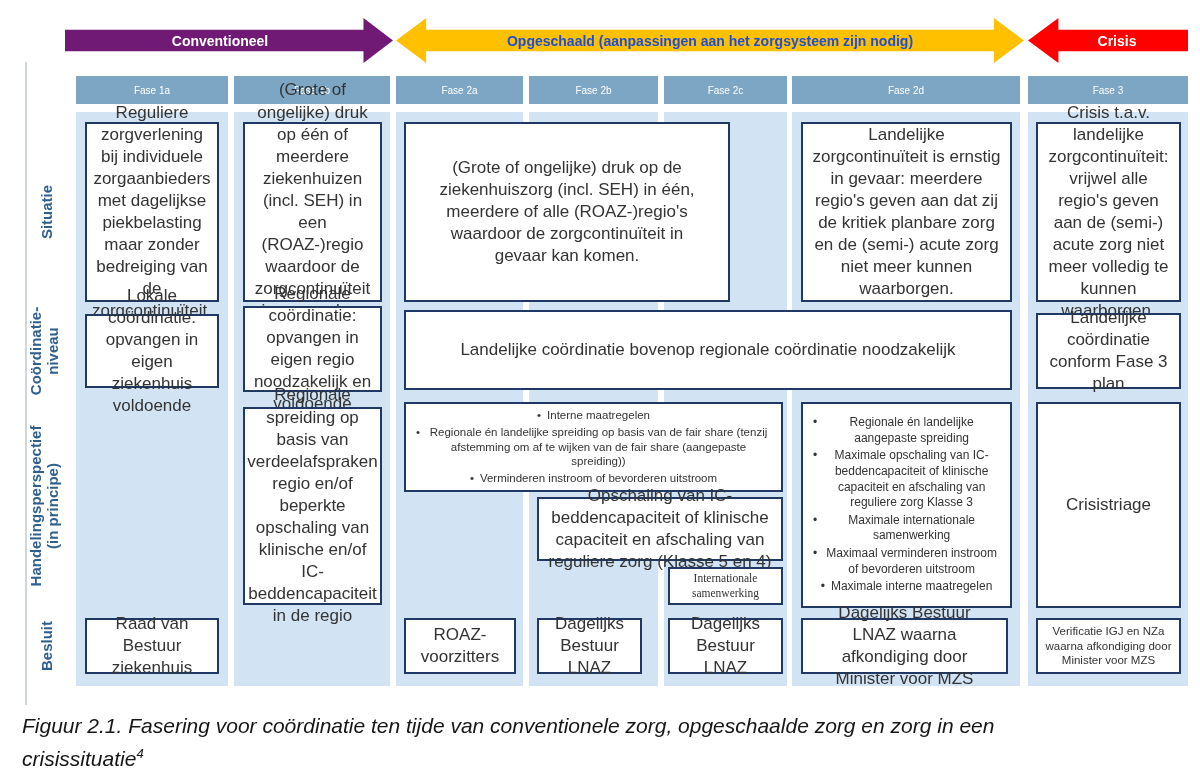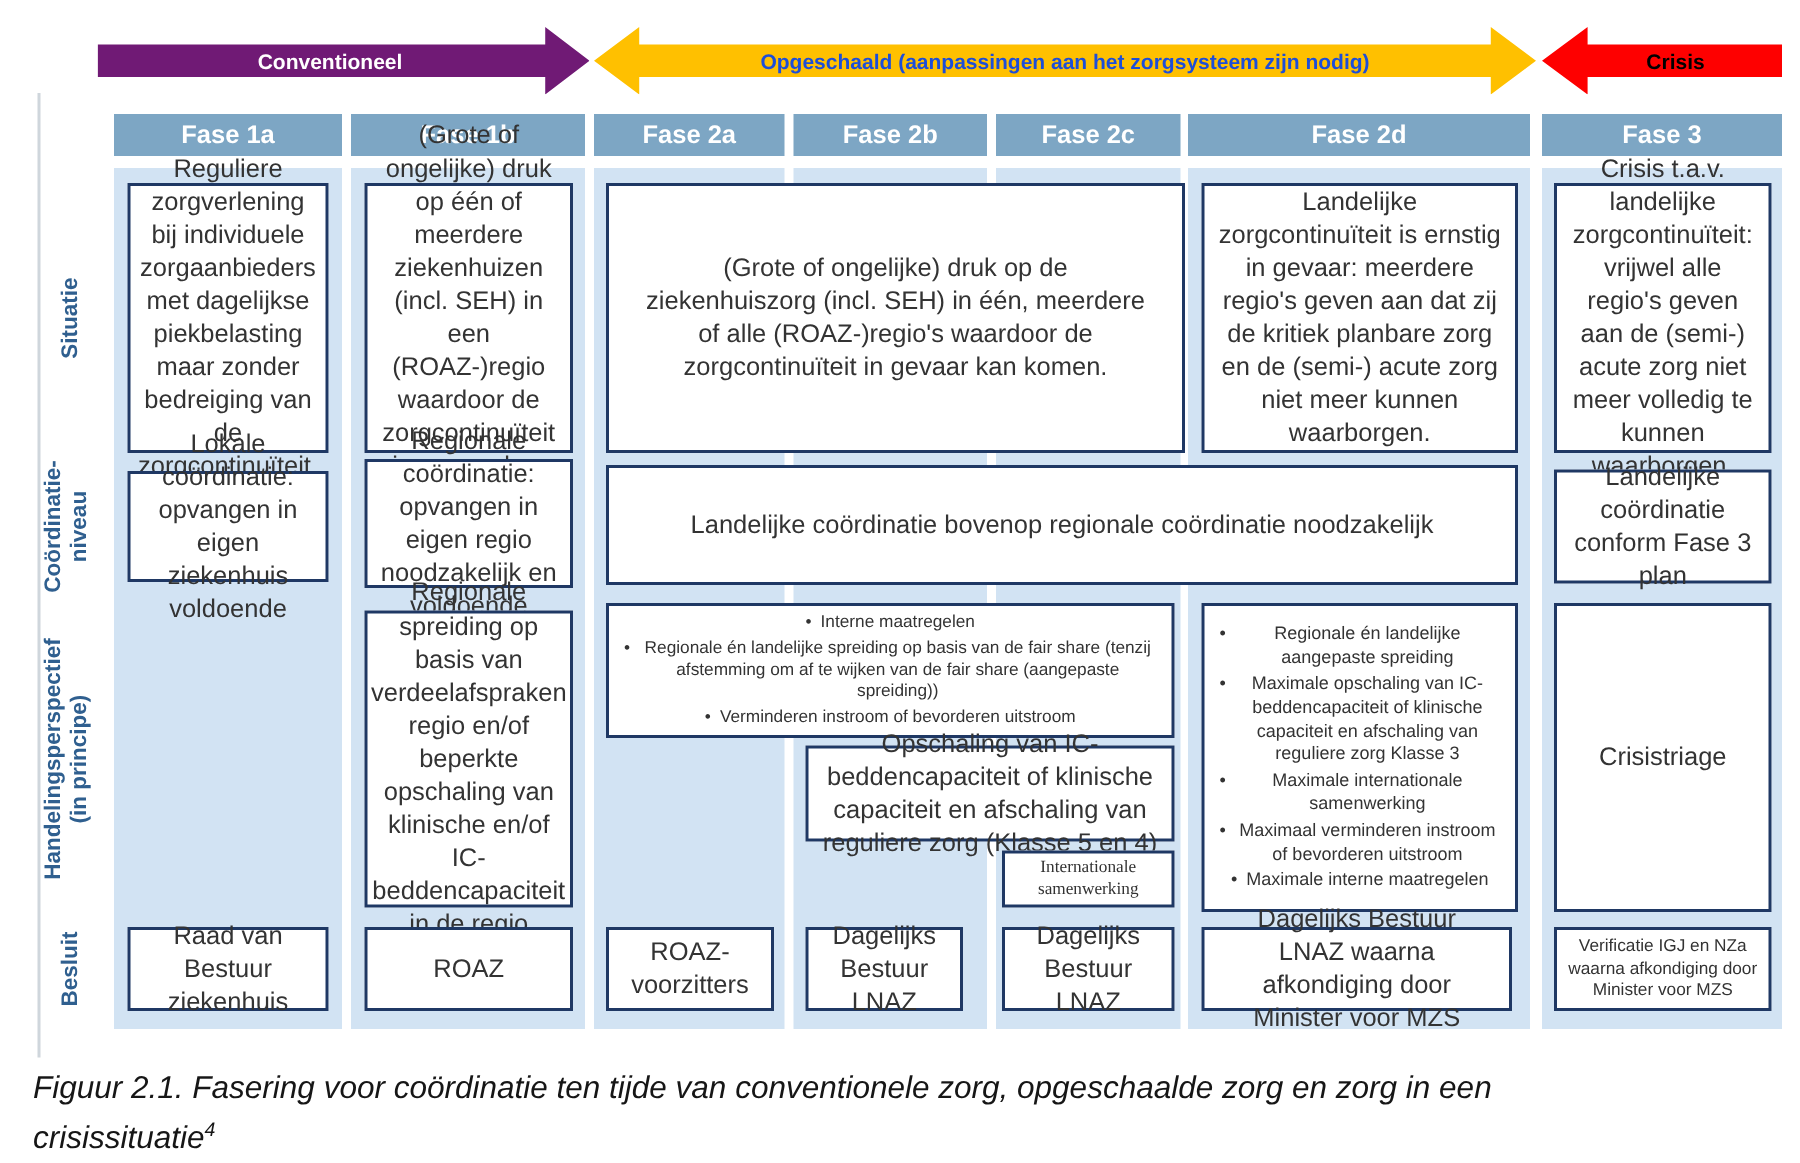--- a/index.html
+++ b/index.html
@@ -7,27 +7,27 @@
     position:relative;width:1200px;height:775px;background:#ffffff;overflow:hidden;
     font-family:"Liberation Sans","DejaVu Sans",sans-serif;
   }
   
   .arrow{position:absolute;top:18px;height:45px;display:flex;align-items:center;justify-content:center;
          font-weight:bold;font-size:14px;line-height:1;}
   .arrow-green{left:65px;width:328px;background:#701a75;color:#ffffff;
     clip-path:polygon(0% 26%,91% 26%,91% 0%,100% 50%,91% 100%,91% 74%,0% 74%);}
   .arrow-yellow{left:396px;width:628px;background:#ffc000;color:#1d4ed8;
     clip-path:polygon(0% 50%,4.8% 0%,4.8% 26%,95.2% 26%,95.2% 0%,100% 50%,95.2% 100%,95.2% 74%,4.8% 74%,4.8% 100%);}
-  .arrow-red{left:1028px;width:160px;background:#fe0000;color:#000000;
+  .arrow-red{left:1028px;width:160px;background:#fe0000;color:#ffffff;
     clip-path:polygon(100% 26%,19% 26%,19% 0%,0% 50%,19% 100%,19% 74%,100% 74%);}
   .arrow-green .lbl{margin-right:18px;}
   .arrow-red .lbl{margin-left:18px;}
   
   .phase-header{position:absolute;top:76px;height:28px;background:#7da6c4;color:#ffffff;
-    font-weight:bold;font-size:17px;display:flex;align-items:center;justify-content:center;}
+    font-weight:normal;font-size:10px;display:flex;align-items:center;justify-content:center;}
   .panel{position:absolute;top:112px;height:574px;background:#d2e3f3;}
   .h1a,.p1a{left:76px;width:152px;}
   .h1b,.p1b{left:234px;width:156px;}
   .h2a,.p2a{left:396px;width:127px;}
   .h2b,.p2b{left:529px;width:129px;}
   .h2c,.p2c{left:664px;width:123px;}
   .h2d,.p2d{left:792px;width:228px;}
   .h3,.p3{left:1028px;width:160px;}
   
   .cell{position:absolute;background:#ffffff;border:2px solid #1f3864;box-sizing:border-box;
@@ -81,21 +81,21 @@
 
   <div class="row-label" style="left:-42px;top:202px;width:180px;height:20px;">Situatie</div>
   <div class="row-label" style="left:-15px;top:333px;width:120px;height:36px;">Coördinatie-
 niveau</div>
   <div class="row-label" style="left:-60px;top:488px;width:210px;height:36px;">Handelingsperspectief
 (in principe)</div>
   <div class="row-label" style="left:8px;top:636px;width:80px;height:20px;">Besluit</div>
 
   <div class="cell" style="left:85px;top:122px;width:134px;height:180px;">Reguliere zorgverlening bij individuele zorgaanbieders met dagelijkse piekbelasting maar zonder bedreiging van de zorgcontinuïteit.</div>
   <div class="cell" style="left:243px;top:122px;width:139px;height:180px;">(Grote of ongelijke) druk op één of meerdere ziekenhuizen (incl. SEH) in een (ROAZ-)regio waardoor de zorgcontinuïteit in gevaar kan komen.</div>
-  <div class="cell" style="left:404px;top:122px;width:386px;height:180px;padding:4px 24px;">(Grote of ongelijke) druk op de ziekenhuiszorg (incl. SEH) in één, meerdere of alle (ROAZ-)regio's waardoor de zorgcontinuïteit in gevaar kan komen.</div>
+  <div class="cell" style="left:404px;top:122px;width:326px;height:180px;padding:4px 24px;">(Grote of ongelijke) druk op de ziekenhuiszorg (incl. SEH) in één, meerdere of alle (ROAZ-)regio's waardoor de zorgcontinuïteit in gevaar kan komen.</div>
   <div class="cell" style="left:801px;top:122px;width:211px;height:180px;">Landelijke zorgcontinuïteit is ernstig in gevaar: meerdere regio's geven aan dat zij de kritiek planbare zorg en de (semi-) acute zorg niet meer kunnen waarborgen.</div>
   <div class="cell" style="left:1036px;top:122px;width:145px;height:180px;">Crisis t.a.v. landelijke zorgcontinuïteit: vrijwel alle regio's geven aan de (semi-) acute zorg niet meer volledig te kunnen waarborgen.</div>
 
   <div class="cell" style="left:85px;top:314px;width:134px;height:74px;">Lokale coördinatie: opvangen in eigen ziekenhuis voldoende</div>
   <div class="cell" style="left:243px;top:306px;width:139px;height:86px;">Regionale coördinatie: opvangen in eigen regio noodzakelijk en voldoende</div>
   <div class="cell" style="left:404px;top:310px;width:608px;height:80px;">Landelijke coördinatie bovenop regionale coördinatie noodzakelijk</div>
   <div class="cell" style="left:1036px;top:313px;width:145px;height:76px;">Landelijke coördinatie conform Fase 3 plan</div>
 
   <div class="cell" style="left:243px;top:407px;width:139px;height:198px;">Regionale spreiding op basis van verdeelafspraken regio en/of beperkte opschaling van klinische en/of IC-beddencapaciteit in de regio</div>
   <div class="cell bullets" style="left:404px;top:402px;width:379px;height:90px;font-size:11.5px;">
@@ -132,21 +132,20 @@
         <span class="bullet-text">Maximaal verminderen instroom of bevorderen uitstroom</span>
       </div>
       <div class="bullet-item">
         <span class="bullet-marker">•</span>
         <span class="bullet-text">Maximale interne maatregelen</span>
       </div>
     </div>
   <div class="cell" style="left:1036px;top:402px;width:145px;height:206px;">Crisistriage</div>
 
   <div class="cell" style="left:85px;top:618px;width:134px;height:56px;">Raad van Bestuur ziekenhuis</div>
-  <div class="cell" style="left:243px;top:618px;width:139px;height:56px;">ROAZ</div>
   <div class="cell" style="left:404px;top:618px;width:112px;height:56px;">ROAZ-voorzitters</div>
   <div class="cell" style="left:537px;top:618px;width:105px;height:56px;">Dagelijks Bestuur LNAZ</div>
   <div class="cell" style="left:668px;top:618px;width:115px;height:56px;">Dagelijks Bestuur LNAZ</div>
   <div class="cell" style="left:801px;top:618px;width:207px;height:56px;padding:16px 20px;">Dagelijks Bestuur LNAZ waarna afkondiging door Minister voor MZS</div>
   <div class="cell" style="left:1036px;top:618px;width:145px;height:56px;font-size:11.5px;padding:2px 6px;">Verificatie IGJ en NZa waarna afkondiging door Minister voor MZS</div>
 
   <div class="caption">
     <div>Figuur 2.1. Fasering voor coördinatie ten tijde van conventionele zorg, opgeschaalde zorg en zorg in een</div>
     <div><span>crisissituatie</span><sup>4</sup></div>
   </div>

